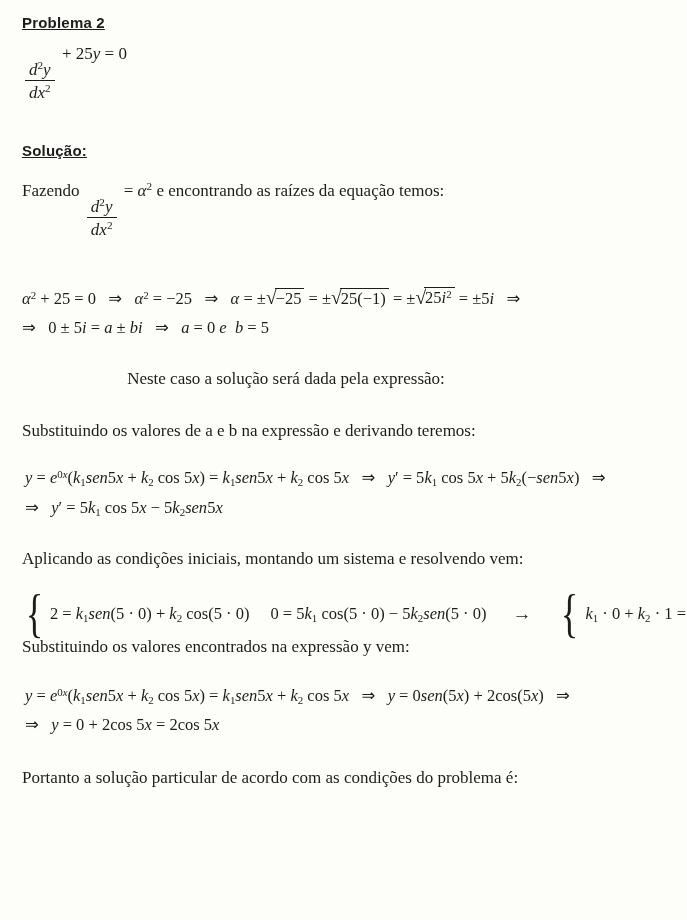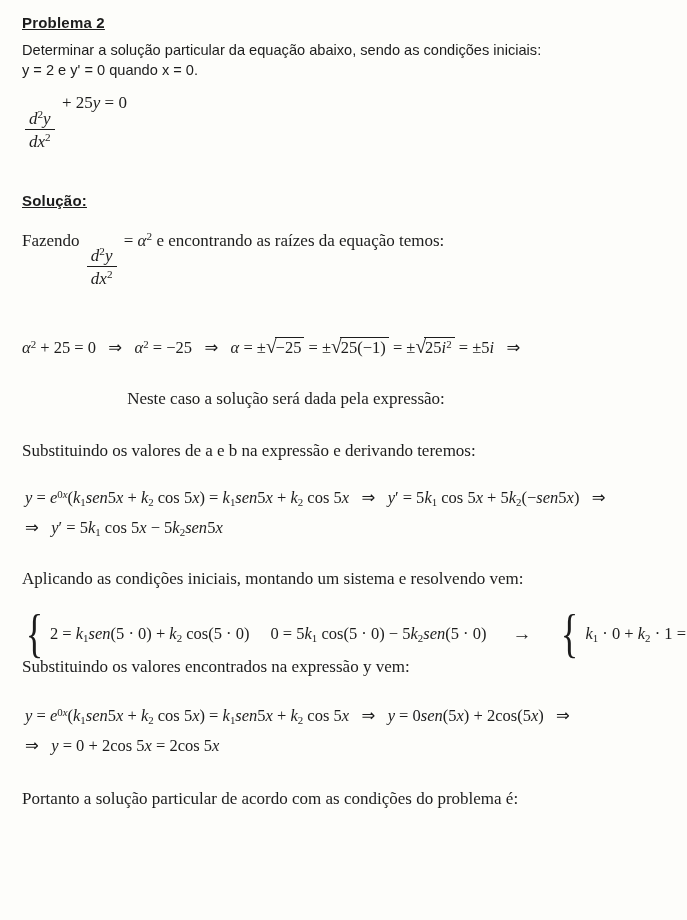--- a/index.html
+++ b/index.html
@@ -96,36 +96,36 @@
   .mt-fin   { margin-top: 28px; margin-left: 3px; }
   .mt-port  { margin-top: 32px; }
 </style>
 </head>
 <body>
 
 <div class="doc">
 
   <div class="heading">Problema 2</div>
 
-  <p class="p-sans">Determinar a solução particular da equação abaixo, sendo as condições iniciais: y = 2 e y' = 0 quando x = 0.</p>
 
   <div class="math mt-eq1"><fr>
         <nu><v>d</v><sup>2</sup><v>y</v></nu>
         <de><v>dx</v><sup>2</sup></de>
       </fr> + 25<v>y</v> = 0</div>
 
   <div class="heading mt-sol">Solução:</div>
 
   <p class="p-serif mt-faz">Fazendo <fr>
         <nu><v>d</v><sup>2</sup><v>y</v></nu>
         <de><v>dx</v><sup>2</sup></de>
       </fr> = <v>α</v><sup>2</sup> e encontrando as raízes da equação temos:</p>
 
   <div class="math-lines mt-roots">
     <div class="math"><v>α</v><sup>2</sup> + 25 = 0&nbsp;&nbsp;&nbsp;⇒&nbsp;&nbsp;&nbsp;<v>α</v><sup>2</sup> = −25&nbsp;&nbsp;&nbsp;⇒&nbsp;&nbsp;&nbsp;<v>α</v> = ±<sq>√</sq><rt>−25</rt> = ±<sq>√</sq><rt>25(−1)</rt> = ±<sq>√</sq><rt>25<v>i</v><sup>2</sup></rt> = ±5<v>i</v>&nbsp;&nbsp;&nbsp;⇒</div>
+    <div class="math">⇒&nbsp;&nbsp;&nbsp;0 ± 5<v>i</v> = <v>a</v> ± <v>bi</v>&nbsp;&nbsp;&nbsp;⇒&nbsp;&nbsp;&nbsp;<v>a</v> = 0 <v>e</v>&nbsp;&nbsp;<v>b</v> = 5</div>
   </div>
 
   <p class="p-serif mt-neste">Neste caso a solução será dada pela expressão:</p>
 
 
   <p class="p-serif mt-subst">Substituindo os valores de a e b na expressão e derivando teremos:</p>
 
   <div class="math-lines mt-deriv">
     <div class="math"><v>y</v> = <v>e</v><sup>0<v>x</v></sup>(<v>k</v><sub>1</sub><v>sen</v>5<v>x</v> + <v>k</v><sub>2</sub> cos 5<v>x</v>) = <v>k</v><sub>1</sub><v>sen</v>5<v>x</v> + <v>k</v><sub>2</sub> cos 5<v>x</v>&nbsp;&nbsp;&nbsp;⇒&nbsp;&nbsp;&nbsp;<v>y</v>′ = 5<v>k</v><sub>1</sub> cos 5<v>x</v> + 5<v>k</v><sub>2</sub>(−<v>sen</v>5<v>x</v>)&nbsp;&nbsp;&nbsp;⇒</div>
     <div class="math">⇒&nbsp;&nbsp;&nbsp;<v>y</v>′ = 5<v>k</v><sub>1</sub> cos 5<v>x</v> − 5<v>k</v><sub>2</sub><v>sen</v>5<v>x</v></div>

